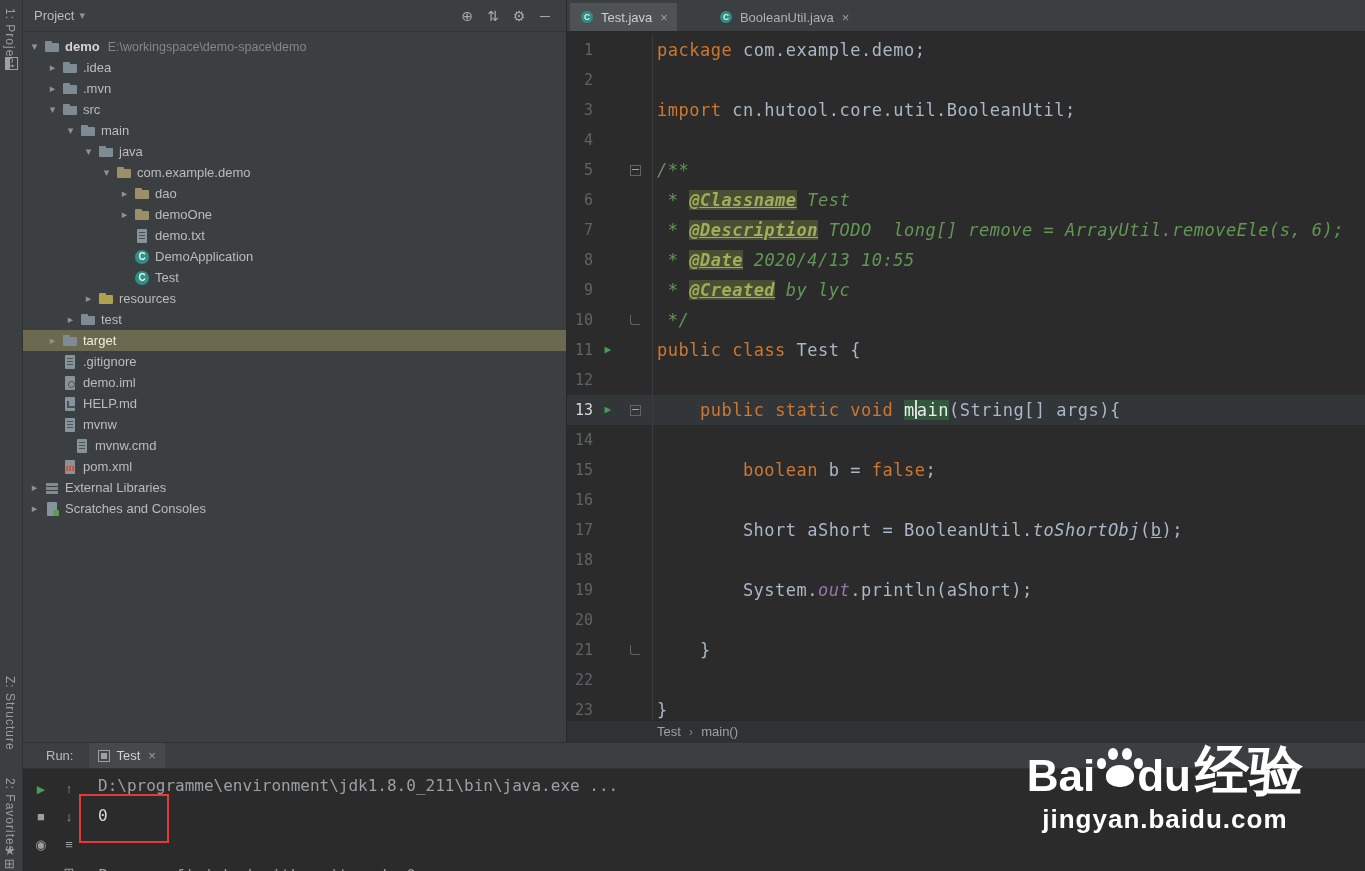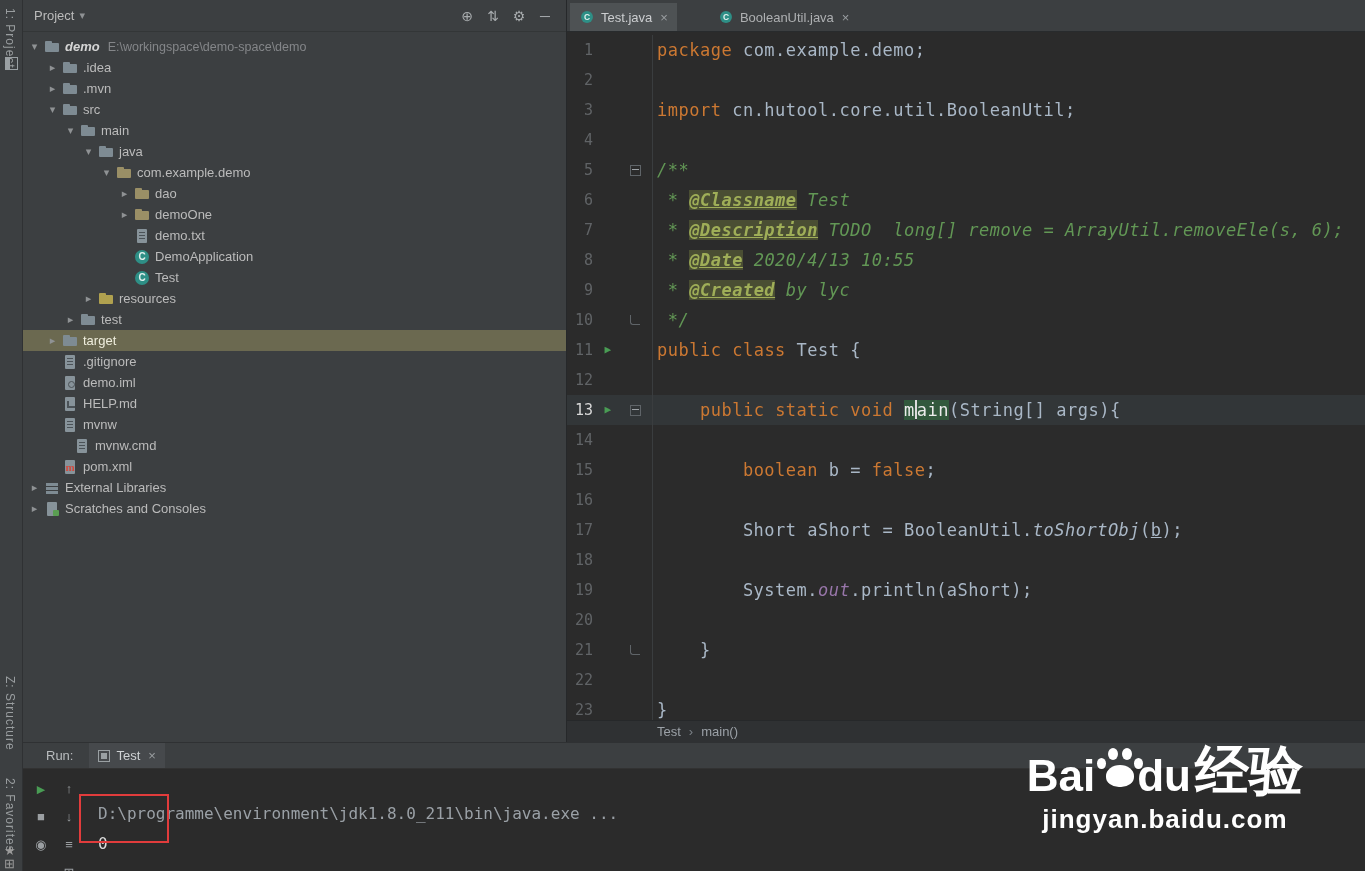--- a/index.html
+++ b/index.html
@@ -16,21 +16,21 @@
   
   .project-panel{position:absolute;left:22px;top:0;width:544px;height:742px;background:#3c3f41;}
   .panel-header{display:flex;align-items:center;height:31px;padding:0 8px 0 12px;border-bottom:1px solid #333637;font-size:13px;color:#bbbbbb;}
   .ph-caret{margin-left:5px;color:#8f9294;font-size:11px;}
   .ph-spacer{flex:1;}
   .hicon{width:26px;text-align:center;color:#a8acae;font-size:14px;}
   .tree{position:absolute;top:32px;left:0;right:0;bottom:0;overflow:hidden;padding-top:4px;}
   .trow{display:flex;align-items:center;height:21px;font-size:13px;color:#bbbbbb;white-space:nowrap;}
   .trow .arrow{width:13px;flex:none;color:#8f9294;font-size:11px;text-align:center;margin-right:3px;}
   .trow .lbl{margin-left:5px;}
-  .trow .lbl.bold{font-weight:bold;color:#d5d5d5;font-style:italic;}
+  .trow .lbl.bold{font-weight:bold;color:#d5d5d5;}
   .trow .hint{margin-left:8px;color:#848689;font-size:12.5px;}
   .trow.selected{background:#6b6950;}
   .trow.selected .lbl{color:#efeedd;}
 
   
   .ic{display:inline-block;width:16px;height:16px;position:relative;flex:none;}
   .ic-folder::before,.ic-package::before,.ic-folder-res::before{content:"";position:absolute;left:1px;top:4px;width:14px;height:9px;background:#7e8b93;border-radius:1px;}
   .ic-folder::after,.ic-package::after,.ic-folder-res::after{content:"";position:absolute;left:1px;top:2px;width:7px;height:4px;background:#7e8b93;border-radius:1px 1px 0 0;}
   .ic-package::before,.ic-package::after{background:#9a8f66;}
   .ic-folder-res::before,.ic-folder-res::after{background:#b0a14f;}
@@ -79,21 +79,21 @@
   .run-label{margin-left:24px;color:#b9bcbe;}
   .run-tab{display:flex;align-items:center;gap:6px;height:25px;margin-left:16px;padding:0 9px;background:#46494c;color:#cfd2d4;}
   .rt-icon{width:10px;height:10px;border:1px solid #9aa0a3;position:relative;}
   .rt-icon::before{content:"";position:absolute;left:2px;top:2px;right:2px;bottom:2px;background:#9aa0a3;}
   .run-toolbar{position:absolute;left:0;top:26px;bottom:0;width:66px;display:flex;gap:10px;padding:12px 0 0 10px;box-sizing:border-box;}
   .rt-col{display:flex;flex-direction:column;gap:12px;align-items:center;width:18px;}
   .rt-ic{width:16px;height:16px;line-height:16px;text-align:center;color:#9b9fa2;font-size:13px;}
   .rt-ic.green{color:#499c54;font-size:11px;}
   .console{position:absolute;left:66px;top:26px;right:0;bottom:0;overflow:hidden;font-family:"DejaVu Sans Mono",monospace;font-size:16px;padding:2px 0 0 10px;}
   .cline{height:30px;line-height:30px;white-space:pre;}
-  .cline.dim{color:#9aa0a6;margin-top:28px;}
+  .cline.dim{color:#9aa0a6;}
   .cline.bright{color:#dcdcdc;}
   .annotation{position:absolute;left:57px;top:51px;width:86px;height:45px;border:2px solid #e13c3c;z-index:4;}
 
   
   .watermark{position:absolute;right:62px;top:-2px;text-align:center;color:#ffffff;z-index:6;}
   .wm-line1{display:flex;align-items:flex-end;justify-content:center;font-weight:bold;font-size:44px;line-height:1.1;}
   .wm-du-wrap{position:relative;display:inline-flex;align-items:flex-end;margin-left:2px;}
   .wm-cn{font-size:54px;margin-left:4px;}
   .wm-line2{font-size:26px;font-weight:bold;letter-spacing:1px;margin-top:4px;}
   .paw{position:relative;width:46px;height:42px;display:inline-block;margin-right:-6px;top:-10px;}

